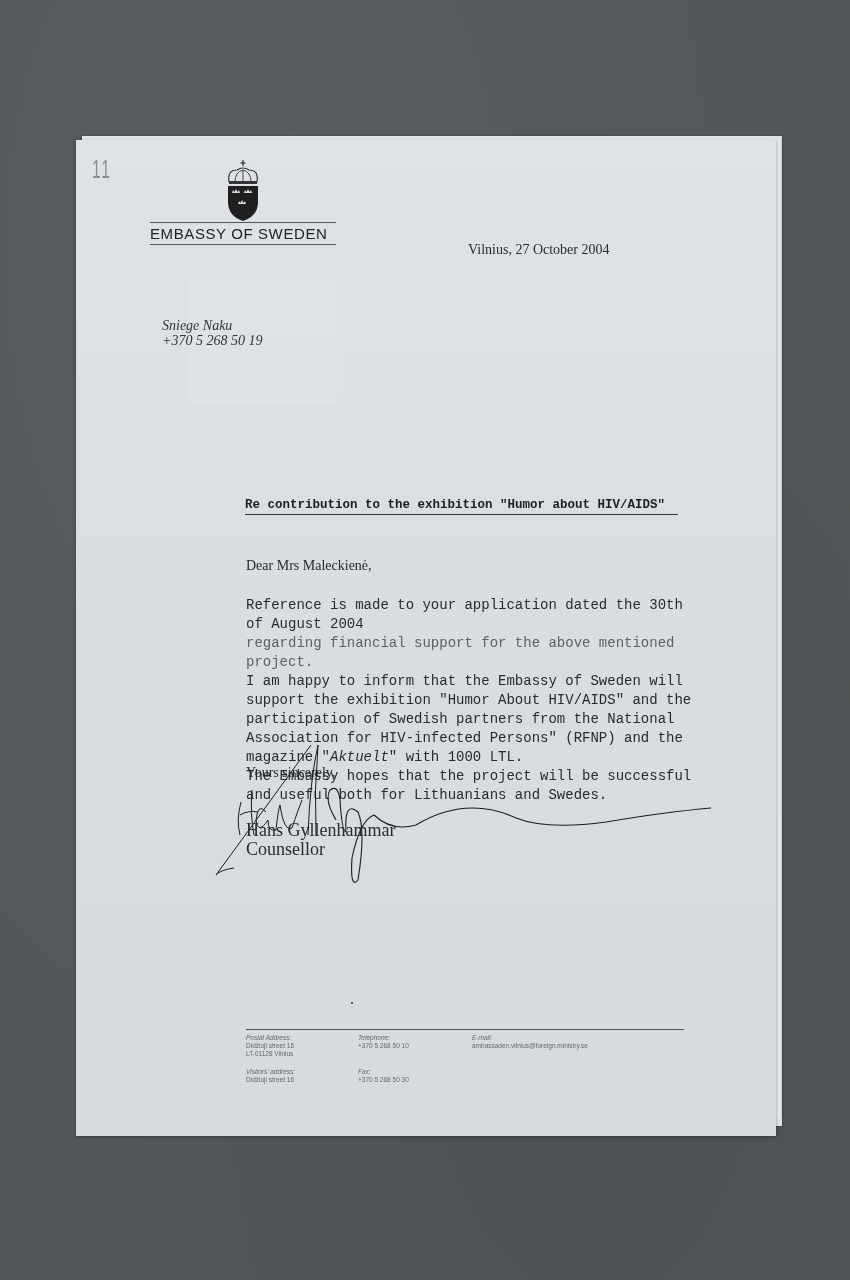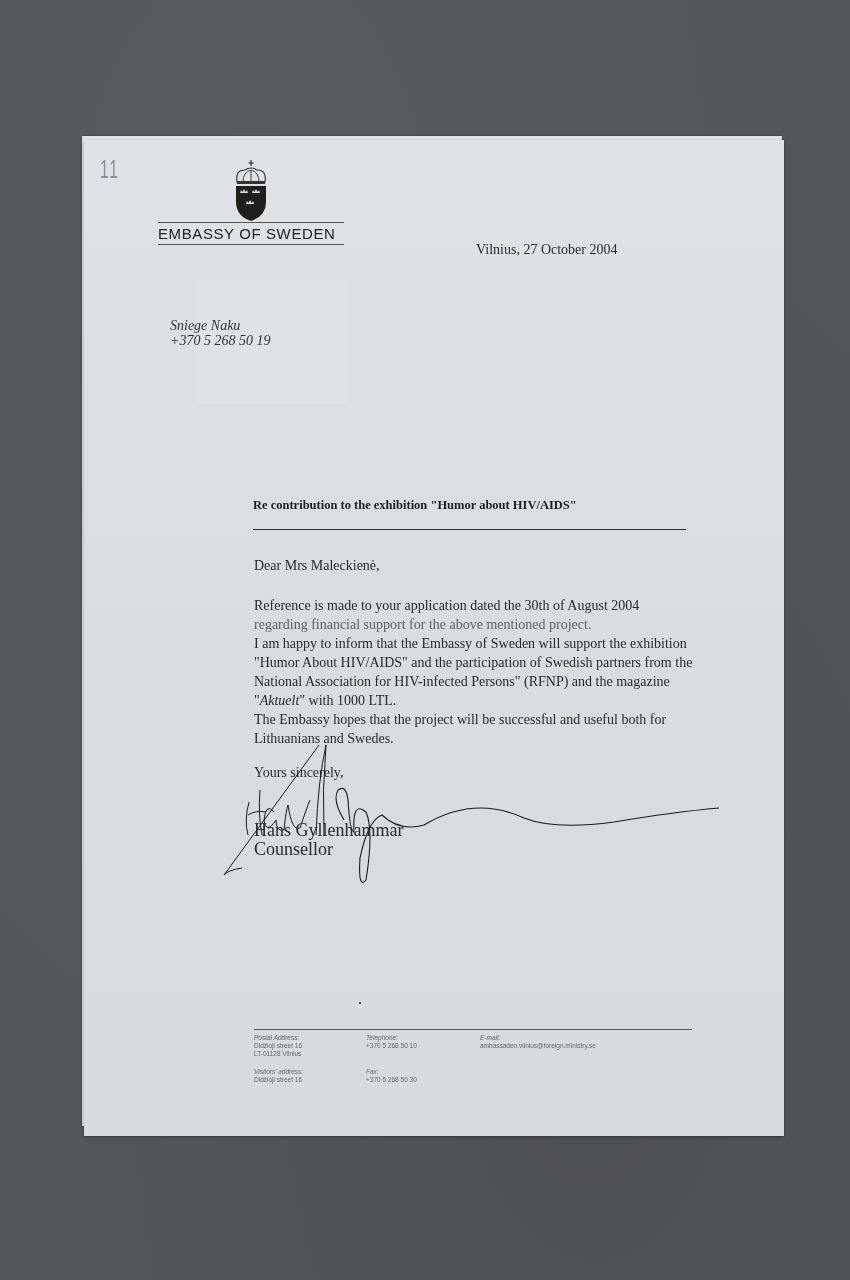--- a/index.html
+++ b/index.html
@@ -19,21 +19,21 @@
     position: absolute; left: 82px; top: 136px; width: 700px; height: 990px;
     background: #dfe3e6;
     box-shadow: 0 0 2px rgba(0,0,0,0.4);
   }
   .sheet-back2 {
     position: absolute; left: 84px; top: 138px; width: 697px; height: 980px;
     background: #e4e7ea;
     border-right: 1px solid #c9ced2;
   }
   .sheet {
-    position: absolute; left: 84px; top: 140px; width: 700px; height: 996px;
+    position: absolute; left: 76px; top: 140px; width: 700px; height: 996px;
     background: linear-gradient(180deg, #dfe3e7 0%, #d8dde2 50%, #d6dbe0 100%);
     box-shadow: 0 1px 3px rgba(0,0,0,0.35);
   }
   .punch-mark {
     position: absolute; left: 16px; top: 14px;
     font-family: "Liberation Sans", sans-serif; font-size: 26px; color: #8b9096;
     letter-spacing: 3px; transform: scaleX(0.6); transform-origin: left;
   }
   
   .logo { position: absolute; left: 74px; top: 20px; width: 186px; text-align: left; }
@@ -53,29 +53,29 @@
     line-height: 15px;
   }
   .date-line {
     position: absolute; left: 392px; top: 82px; font-size: 14px; color: #2a2a2a; margin-top: 20px;
   }
   .recipient {
     position: absolute; left: 392px; top: 133px; font-size: 14px; color: #2a2a2a; line-height: 19px;
   }
   .subject {
     position: absolute; left: 169px; top: 358px; width: 433px;
-    font-family: Liberation Serif, serif; font-weight: bold; font-size: 12.5px; color: #1e1e1e;
-    border-bottom: 1px solid #333; padding-bottom: 16px;
+    font-family: Liberation Mono, monospace; font-weight: bold; font-size: 12.5px; color: #1e1e1e;
+    border-bottom: 1px solid #333; padding-bottom: 2px;
   }
   .salutation {
     position: absolute; left: 170px; top: 418px; font-size: 14px; color: #2a2a2a;
   }
   .body-text {
     position: absolute; left: 170px; top: 456px; width: 460px;
-    font-size: 14px; color: #2a2a2a; line-height: 19px;
+    font-size: 14px; color: #2a2a2a; line-height: 19px; font-family: Liberation Mono, monospace;
   }
   .body-text p { margin: 0; }
   .body-text .faded { color: #5d6165; }
   .closing {
     position: absolute; left: 170px; top: 625px; font-size: 14px; color: #2a2a2a;
   }
   .signer {
     position: absolute; left: 170px; top: 681px; font-size: 18px; color: #2a2a2a; line-height: 19px;
   }
   .signature { position: absolute; left: 130px; top: 600px; }

